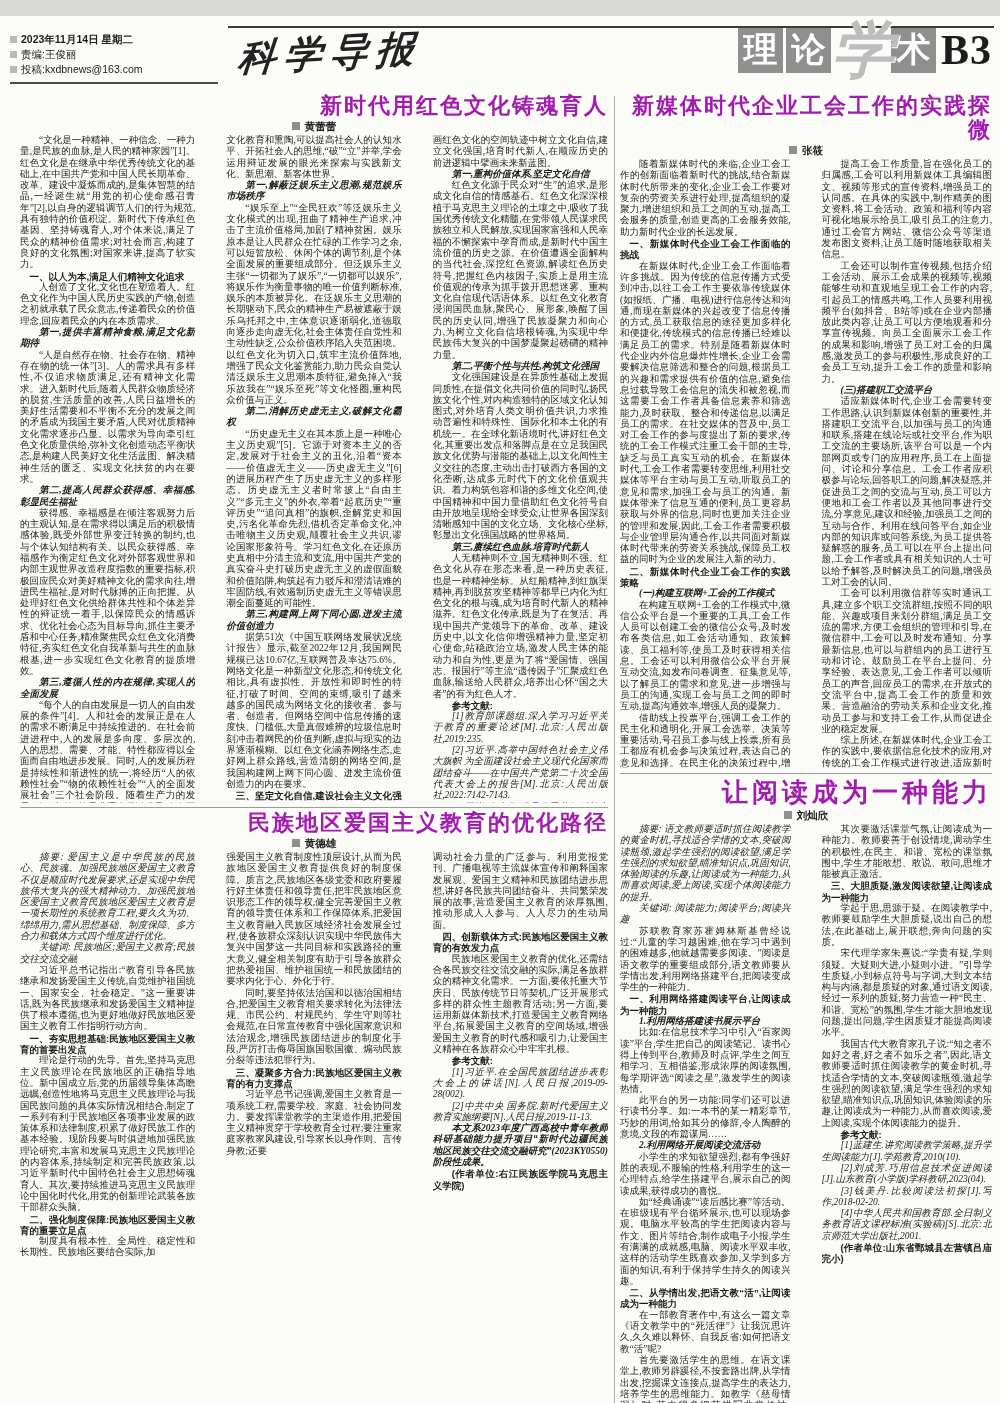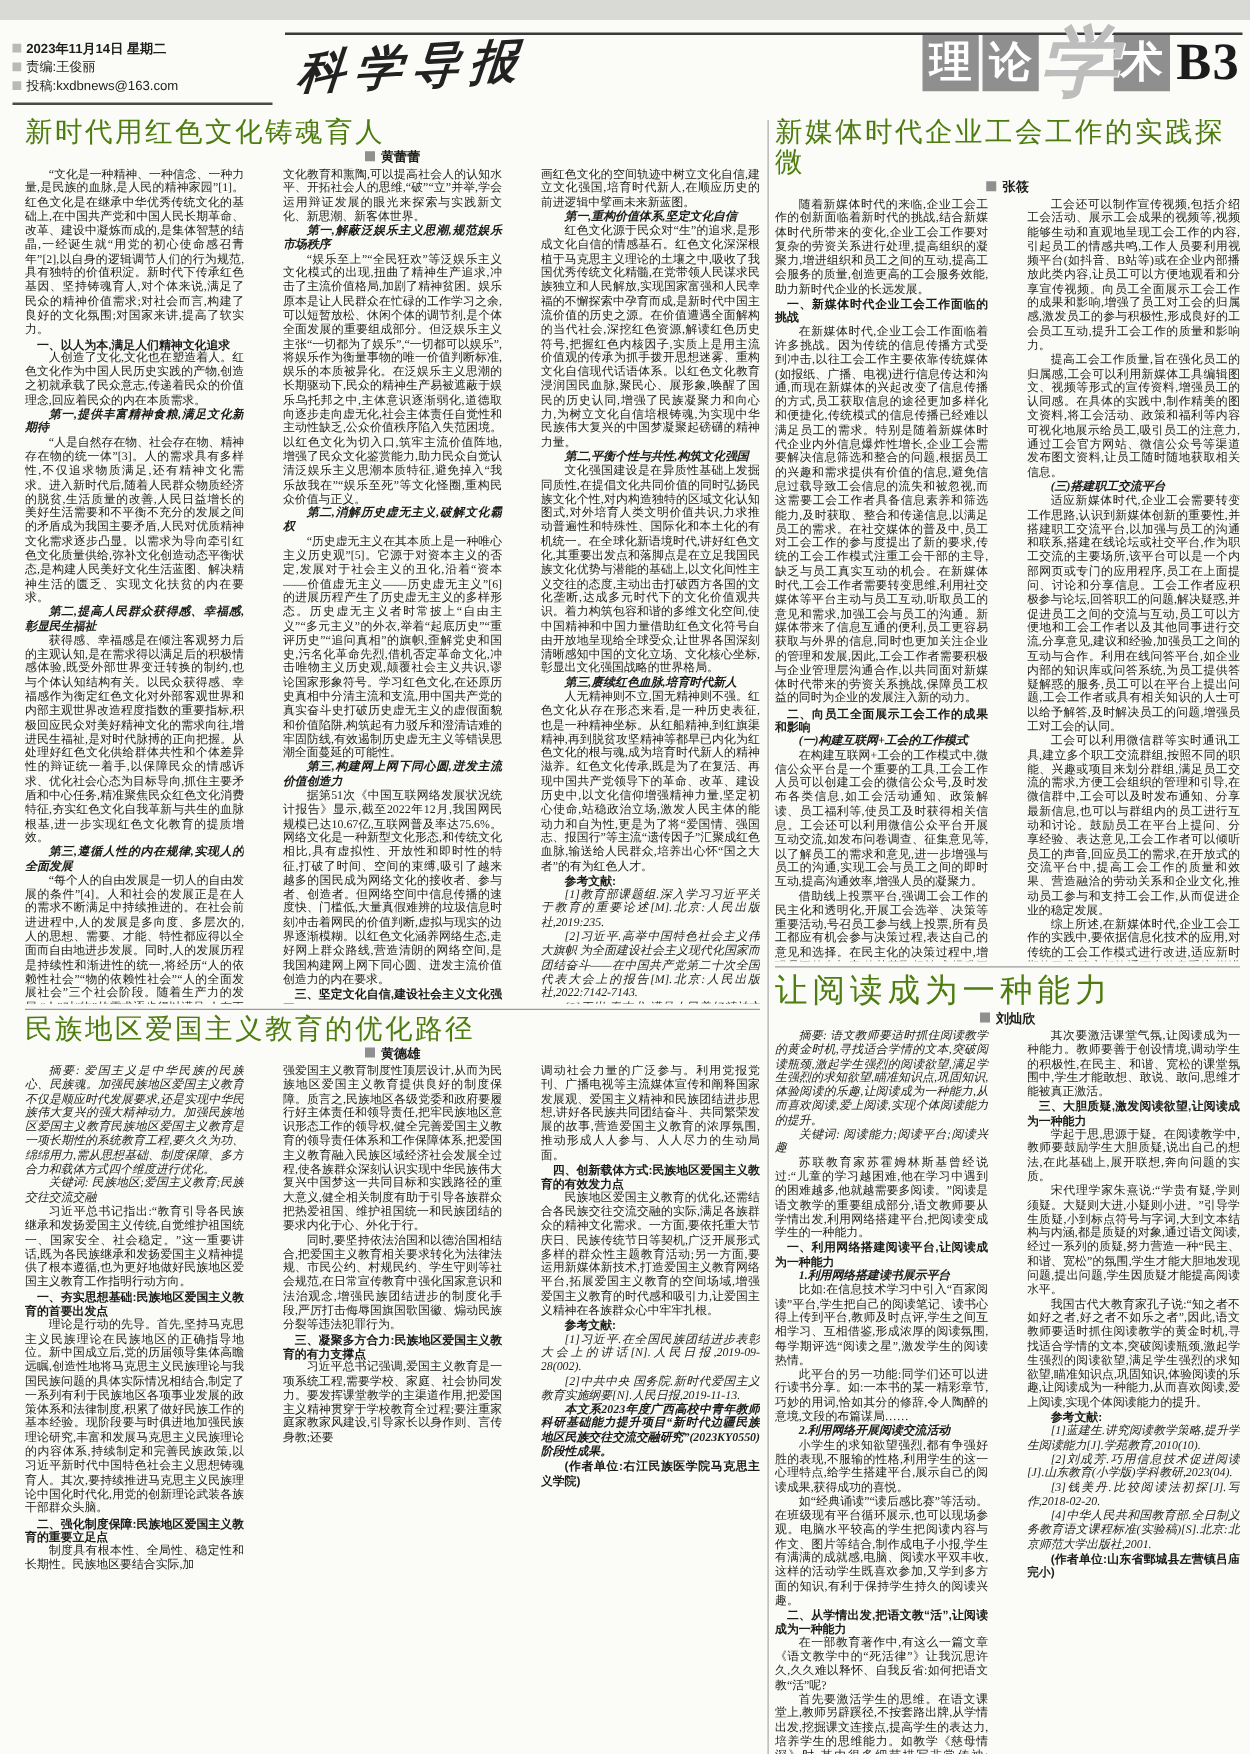--- a/index.html
+++ b/index.html
@@ -18,22 +18,22 @@
   .char-box{width:45px;height:45px;background:#8f8f8f;color:#fff;font-size:34px;font-weight:bold;
             display:flex;align-items:center;justify-content:center;font-family:"Liberation Sans",sans-serif;margin-left:3px;}
   .char-xue{color:#bdbdbd;font-size:62px;font-weight:bold;font-style:italic;line-height:45px;
             margin:0 -6px 0 1px;position:relative;z-index:2;text-shadow:1px 1px 0 #fff;}
   .page-no{font-size:42px;font-weight:bold;font-family:"Liberation Serif",serif;margin-left:5px;letter-spacing:1px;}
   
   .main{position:absolute;top:78px;left:20px;right:8px;bottom:7px;display:flex;}
   .half-l{width:588px;}
   .v-divider{width:1px;background:#adadad;margin:2px 5px 0 6px;}
   .half-r{flex:1;min-width:0;}
-  .art-title{font-family:"Liberation Sans",sans-serif;font-weight:normal;text-align:left;
-             font-size:22px;line-height:24px;margin:0;letter-spacing:2px;color:#4d7c0f;}
+  .art-title{font-family:"Liberation Sans",sans-serif;font-weight:bold;text-align:right;
+             font-size:22px;line-height:24px;margin:0;letter-spacing:2px;color:#a21caf;}
   .art-title.big{font-size:26px;line-height:30px;letter-spacing:4px;}
   .byline{text-align:center;font-size:10.5px;line-height:12px;font-weight:bold;margin:2px 0 3px;
           font-family:"Liberation Sans",sans-serif;}
   .sq{display:inline-block;width:8px;height:8px;background:#8f8f8f;margin-right:5px;}
   .cols{display:flex;gap:31px;text-align:justify;}
   .col{flex:1;min-width:0;overflow:hidden;font-size:9.5px;line-height:11.3px;}
   .a1-cols{height:668px;}
   .a2-cols{height:610px;}
   .a3-cols{height:612px;}
   .a4-cols{height:558px;}
@@ -156,28 +156,28 @@
 
     <div class="half-r">
       <article>
         <h1 class="art-title">新媒体时代企业工会工作的实践探微</h1>
         <div class="byline"><span class="sq"></span><span>张筱</span></div>
         <div class="cols a2-cols">
           <div class="col">
               <p class="blk p">随着新媒体时代的来临,企业工会工作的创新面临着新时代的挑战,结合新媒体时代所带来的变化,企业工会工作要对复杂的劳资关系进行处理,提高组织的凝聚力,增进组织和员工之间的互动,提高工会服务的质量,创造更高的工会服务效能,助力新时代企业的长远发展。</p>
               <p class="blk h1">一、新媒体时代企业工会工作面临的挑战</p>
               <p class="blk p">在新媒体时代,企业工会工作面临着许多挑战。因为传统的信息传播方式受到冲击,以往工会工作主要依靠传统媒体(如报纸、广播、电视)进行信息传达和沟通,而现在新媒体的兴起改变了信息传播的方式,员工获取信息的途径更加多样化和便捷化,传统模式的信息传播已经难以满足员工的需求。特别是随着新媒体时代企业内外信息爆炸性增长,企业工会需要解决信息筛选和整合的问题,根据员工的兴趣和需求提供有价值的信息,避免信息过载导致工会信息的流失和被忽视,而这需要工会工作者具备信息素养和筛选能力,及时获取、整合和传递信息,以满足员工的需求。在社交媒体的普及中,员工对工会工作的参与度提出了新的要求,传统的工会工作模式注重工会干部的主导,缺乏与员工真实互动的机会。在新媒体时代,工会工作者需要转变思维,利用社交媒体等平台主动与员工互动,听取员工的意见和需求,加强工会与员工的沟通。新媒体带来了信息互通的便利,员工更容易获取与外界的信息,同时也更加关注企业的管理和发展,因此,工会工作者需要积极与企业管理层沟通合作,以共同面对新媒体时代带来的劳资关系挑战,保障员工权益的同时为企业的发展注入新的动力。</p>
-              <p class="blk h1">二、向员工全面展示工会工作的成果和影响</p>
+              <p class="blk h1">二、新媒体时代企业工会工作的实践策略</p>
               <p class="blk h2">(一)构建互联网+工会的工作模式</p>
               <p class="blk p">在构建互联网+工会的工作模式中,微信公众平台是一个重要的工具,工会工作人员可以创建工会的微信公众号,及时发布各类信息,如工会活动通知、政策解读、员工福利等,使员工及时获得相关信息。工会还可以利用微信公众平台开展互动交流,如发布问卷调查、征集意见等,以了解员工的需求和意见,进一步增强与员工的沟通,实现工会与员工之间的即时互动,提高沟通效率,增强人员的凝聚力。</p>
               <p class="blk p">借助线上投票平台,强调工会工作的民主化和透明化,开展工会选举、决策等重要活动,号召员工参与线上投票,所有员工都应有机会参与决策过程,表达自己的意见和选择。在民主化的决策过程中,增强员工的参与度,使其获取权益感,提升工会的权威性,在线上投票平台中,减少工会工作者的工作负担,提高投票的便捷性和综合效率。</p>
             </div>
           <div class="col">
+              <p class="blk p">提高工会工作质量,旨在强化员工的归属感,工会可以利用新媒体工具编辑图文、视频等形式的宣传资料,增强员工的认同感。在具体的实践中,制作精美的图文资料,将工会活动、政策和福利等内容可视化地展示给员工,吸引员工的注意力,通过工会官方网站、微信公众号等渠道发布图文资料,让员工随时随地获取相关信息。</p>
               <p class="blk p">工会还可以制作宣传视频,包括介绍工会活动、展示工会成果的视频等,视频能够生动和直观地呈现工会工作的内容,引起员工的情感共鸣,工作人员要利用视频平台(如抖音、B站等)或在企业内部播放此类内容,让员工可以方便地观看和分享宣传视频。向员工全面展示工会工作的成果和影响,增强了员工对工会的归属感,激发员工的参与积极性,形成良好的工会员工互动,提升工会工作的质量和影响力。</p>
-              <p class="blk p">提高工会工作质量,旨在强化员工的归属感,工会可以利用新媒体工具编辑图文、视频等形式的宣传资料,增强员工的认同感。在具体的实践中,制作精美的图文资料,将工会活动、政策和福利等内容可视化地展示给员工,吸引员工的注意力,通过工会官方网站、微信公众号等渠道发布图文资料,让员工随时随地获取相关信息。</p>
               <p class="blk h2">(三)搭建职工交流平台</p>
               <p class="blk p">适应新媒体时代,企业工会需要转变工作思路,认识到新媒体创新的重要性,并搭建职工交流平台,以加强与员工的沟通和联系,搭建在线论坛或社交平台,作为职工交流的主要场所,该平台可以是一个内部网页或专门的应用程序,员工在上面提问、讨论和分享信息。工会工作者应积极参与论坛,回答职工的问题,解决疑惑,并促进员工之间的交流与互动,员工可以方便地和工会工作者以及其他同事进行交流,分享意见,建议和经验,加强员工之间的互动与合作。利用在线问答平台,如企业内部的知识库或问答系统,为员工提供答疑解惑的服务,员工可以在平台上提出问题,工会工作者或具有相关知识的人士可以给予解答,及时解决员工的问题,增强员工对工会的认同。</p>
               <p class="blk p">工会可以利用微信群等实时通讯工具,建立多个职工交流群组,按照不同的职能、兴趣或项目来划分群组,满足员工交流的需求,方便工会组织的管理和引导,在微信群中,工会可以及时发布通知、分享最新信息,也可以与群组内的员工进行互动和讨论。鼓励员工在平台上提问、分享经验、表达意见,工会工作者可以倾听员工的声音,回应员工的需求,在开放式的交流平台中,提高工会工作的质量和效果、营造融洽的劳动关系和企业文化,推动员工参与和支持工会工作,从而促进企业的稳定发展。</p>
               <p class="blk p">综上所述,在新媒体时代,企业工会工作的实践中,要依据信息化技术的应用,对传统的工会工作模式进行改进,适应新时期的要求,建立起沟通平台信息系统,增进与员工之间的交流,维护员工权益,提高企业员工的凝聚力,为员工提供全面的支持与服务,维护企业的稳定长远发展。</p>
             </div>
         </div>
       </article>
 
       <hr class="art-sep">
 

